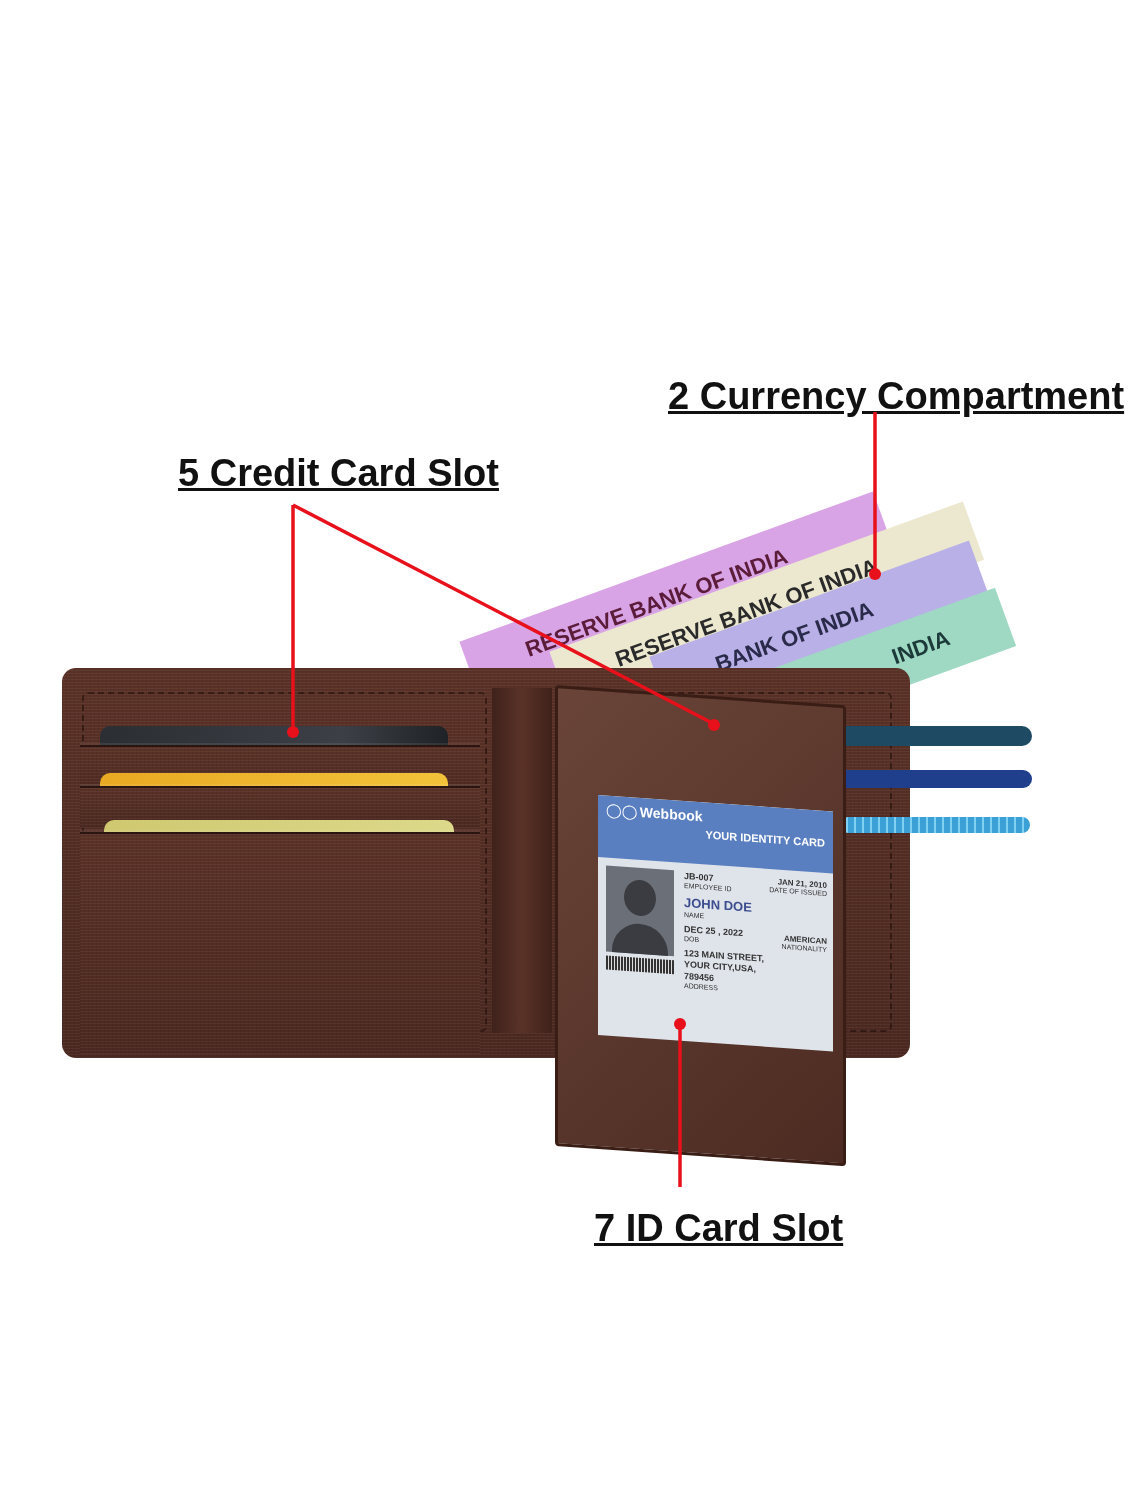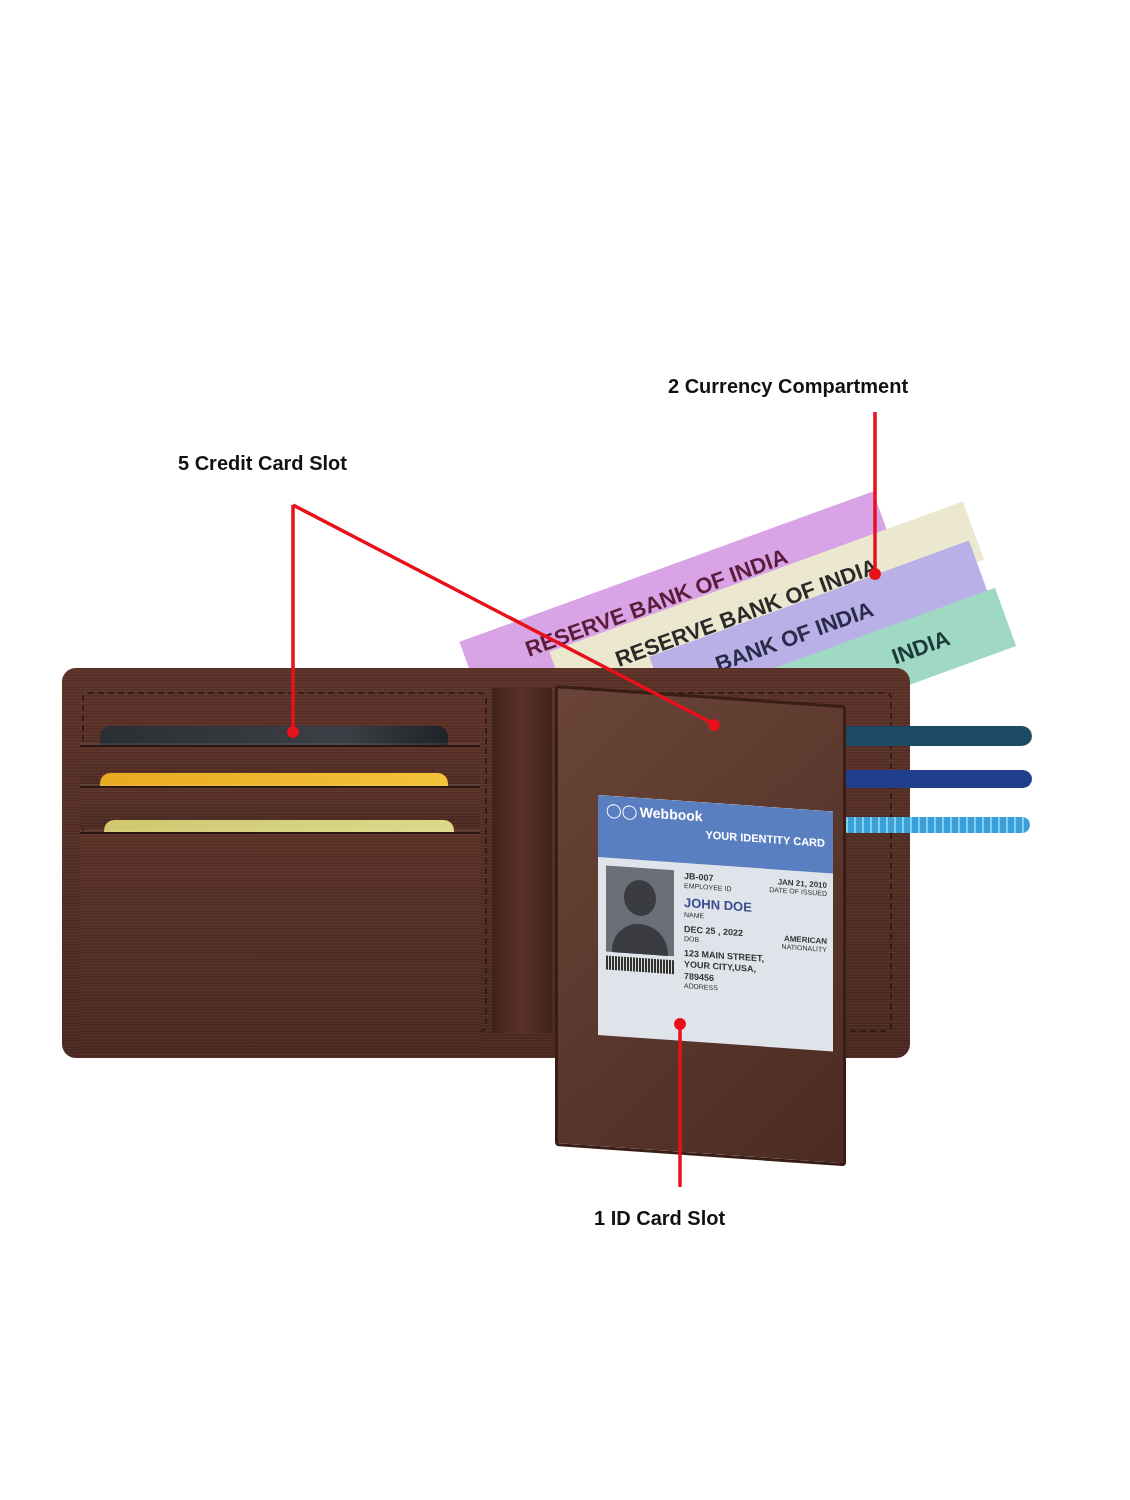--- a/index.html
+++ b/index.html
@@ -1,37 +1,37 @@
 <!DOCTYPE html>
 <html><head>
 <meta charset="utf-8">
 <style>
   html,body{margin:0;padding:0;background:#fff;}
   body{width:1130px;height:1500px;position:relative;overflow:hidden;font-family:"Liberation Sans",sans-serif;}
-  .label{position:absolute;font-weight:bold;font-size:20px;color:#111;white-space:nowrap;}
+  .label{position:absolute;font-weight:bold;font-size:38px;color:#111;white-space:nowrap;text-decoration:underline;}
   svg.overlay{position:absolute;left:0;top:0;width:1130px;height:1500px;pointer-events:none;}
   .leather{background:
      repeating-linear-gradient(0deg, rgba(255,255,255,0.05) 0 1px, transparent 1px 3px),
      repeating-linear-gradient(90deg, rgba(0,0,0,0.06) 0 1px, transparent 1px 4px),
      linear-gradient(180deg,#5a3126,#4a2820);}
   .wallet{position:absolute;left:62px;top:668px;width:848px;height:390px;border-radius:14px;}
   .panel{position:absolute;border:2px dashed rgba(30,12,8,0.55);box-sizing:border-box;}
   .card{position:absolute;border-radius:10px;}
   .pocket{position:absolute;height:34px;border-top:2px solid #2b1510;box-shadow:0 -2px 0 rgba(255,255,255,0.08);}
   .idflap{position:absolute;left:555px;top:685px;width:285px;height:455px;transform:skewY(4deg);transform-origin:left top;border:3px solid #3a1e16;border-radius:4px;background:linear-gradient(135deg,#6a4438,#4c2b22);}
   .idcard{position:absolute;left:598px;top:795px;width:235px;height:240px;background:#dfe3ea;transform:skewY(4deg);transform-origin:left top;overflow:hidden;font-size:9px;color:#333;}
   .idhead{background:#5a7fc0;height:62px;color:#fff;padding:6px 8px;box-sizing:border-box;}
   .note{position:absolute;height:62px;width:440px;transform-origin:left center;display:flex;align-items:center;padding-left:60px;box-sizing:border-box;font-weight:bold;font-size:22px;color:#5b1c3a;overflow:hidden;}
 </style>
 </head>
 <body>
 
 <div class="label" style="left:178px;top:452px;">5 Credit Card Slot</div>
 <div class="label" style="left:668px;top:375px;">2 Currency Compartment</div>
-<div class="label" style="left:594px;top:1207px;">1 ID Card Slot</div>
+<div class="label" style="left:594px;top:1207px;">7 ID Card Slot</div>
 
 <div>
   <div class="note" style="left:470px;top:640px;transform:rotate(-20deg);background:#d9a4e6;">
     <span>RESERVE BANK OF INDIA</span>
   </div>
   <div class="note" style="left:560px;top:650px;transform:rotate(-20deg);background:#ece8d0;color:#2a2a2a;">
     <span>RESERVE BANK OF INDIA</span>
   </div>
   <div class="note" style="left:660px;top:655px;transform:rotate(-20deg);background:#b8b0e6;color:#2a2a4a;width:340px;">
     <span>BANK OF INDIA</span>

